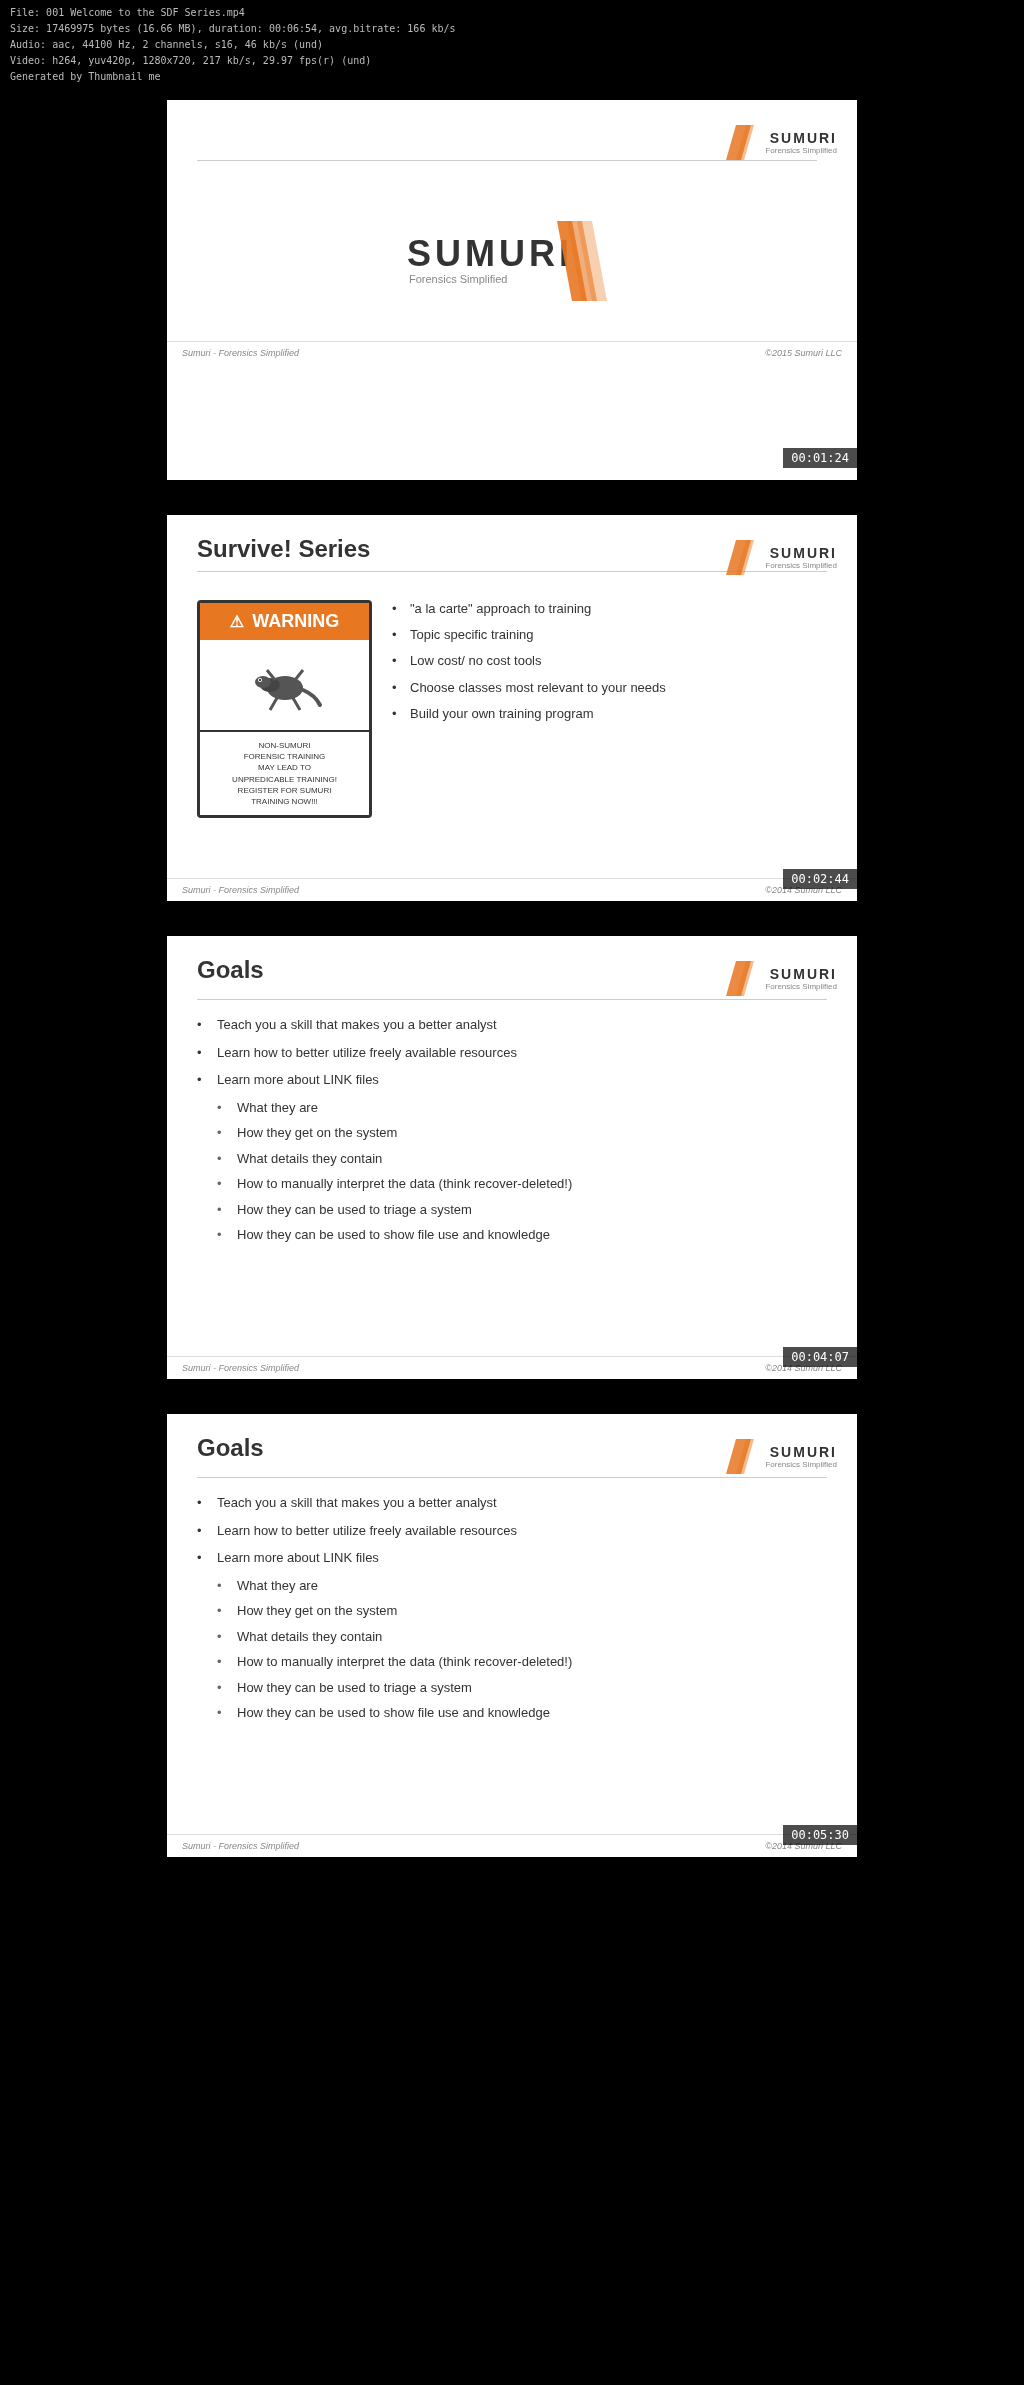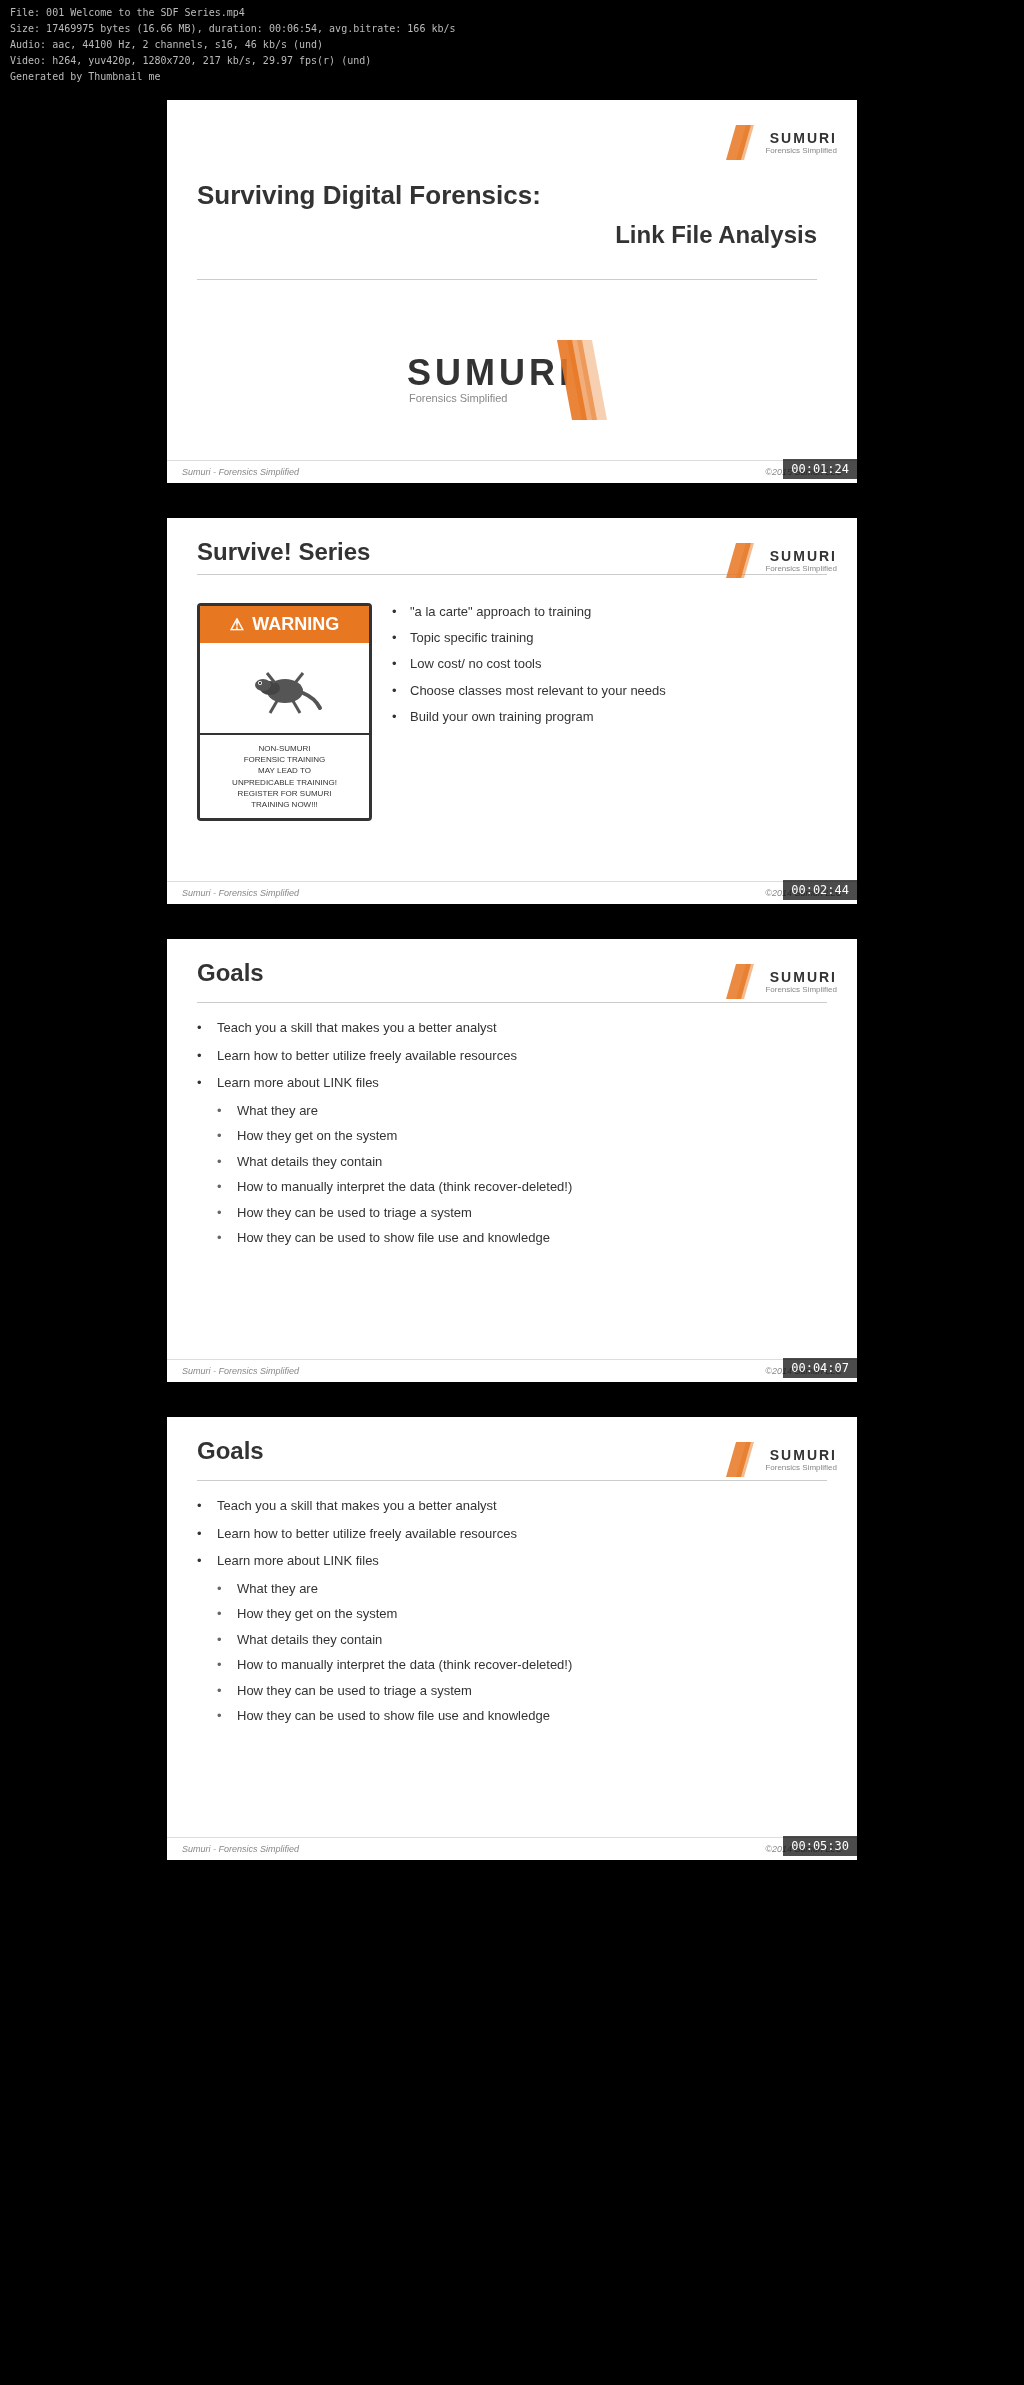--- a/index.html
+++ b/index.html
@@ -68,21 +68,21 @@
       padding: 6px 15px;
       border-top: 1px solid #ddd;
       font-size: 9px;
       color: #888;
       font-style: italic;
     }
 
     
     .timestamp-badge {
       position: absolute;
-      bottom: 4px;
+      bottom: 12px;
       right: 0;
       background: rgba(0,0,0,0.7);
       color: #fff;
       font-size: 12px;
       padding: 3px 8px;
       font-family: monospace;
     }
 
     
     .slide-2 {
@@ -265,25 +265,20 @@
           <polygon points="20,40 30,5 38,5 28,40" fill="#e87722" opacity="0.5"></polygon>
         </svg>
         <div class="logo-text-group">
           <div style="font-size:14px;font-weight:bold;letter-spacing:2px;color:#333;">SUMURI</div>
           <div style="font-size:8px;color:#888;">Forensics Simplified</div>
         </div>
       </div>
     </div>
 
     <div style="padding: 30px 40px 10px 30px;">
-      <div style="margin-top: 50px;">
-        <div style="font-size:26px;font-weight:bold;color:#333;">Surviving Digital Forensics:</div>
-        <div style="margin-top:8px;"></div>
-        <div style="font-size:24px;font-weight:bold;color:#333;text-align:right;margin-top:10px;">Link File Analysis</div>
-      </div>
 
       <hr class="slide-divider" style="margin-top:30px;">
 
       <div class="slide-center-logo">
         <svg width="220" height="100" viewBox="0 0 220 100">
 
           <text x="10" y="55" font-family="Arial Black, Arial" font-weight="900" font-size="36" letter-spacing="4" fill="#333">SUMURI</text>
           <text x="12" y="72" font-family="Arial" font-size="11" fill="#888">Forensics Simplified</text>
 
           <polygon points="160,10 175,90 190,90 175,10" fill="#e87722" opacity="0.9"></polygon>

